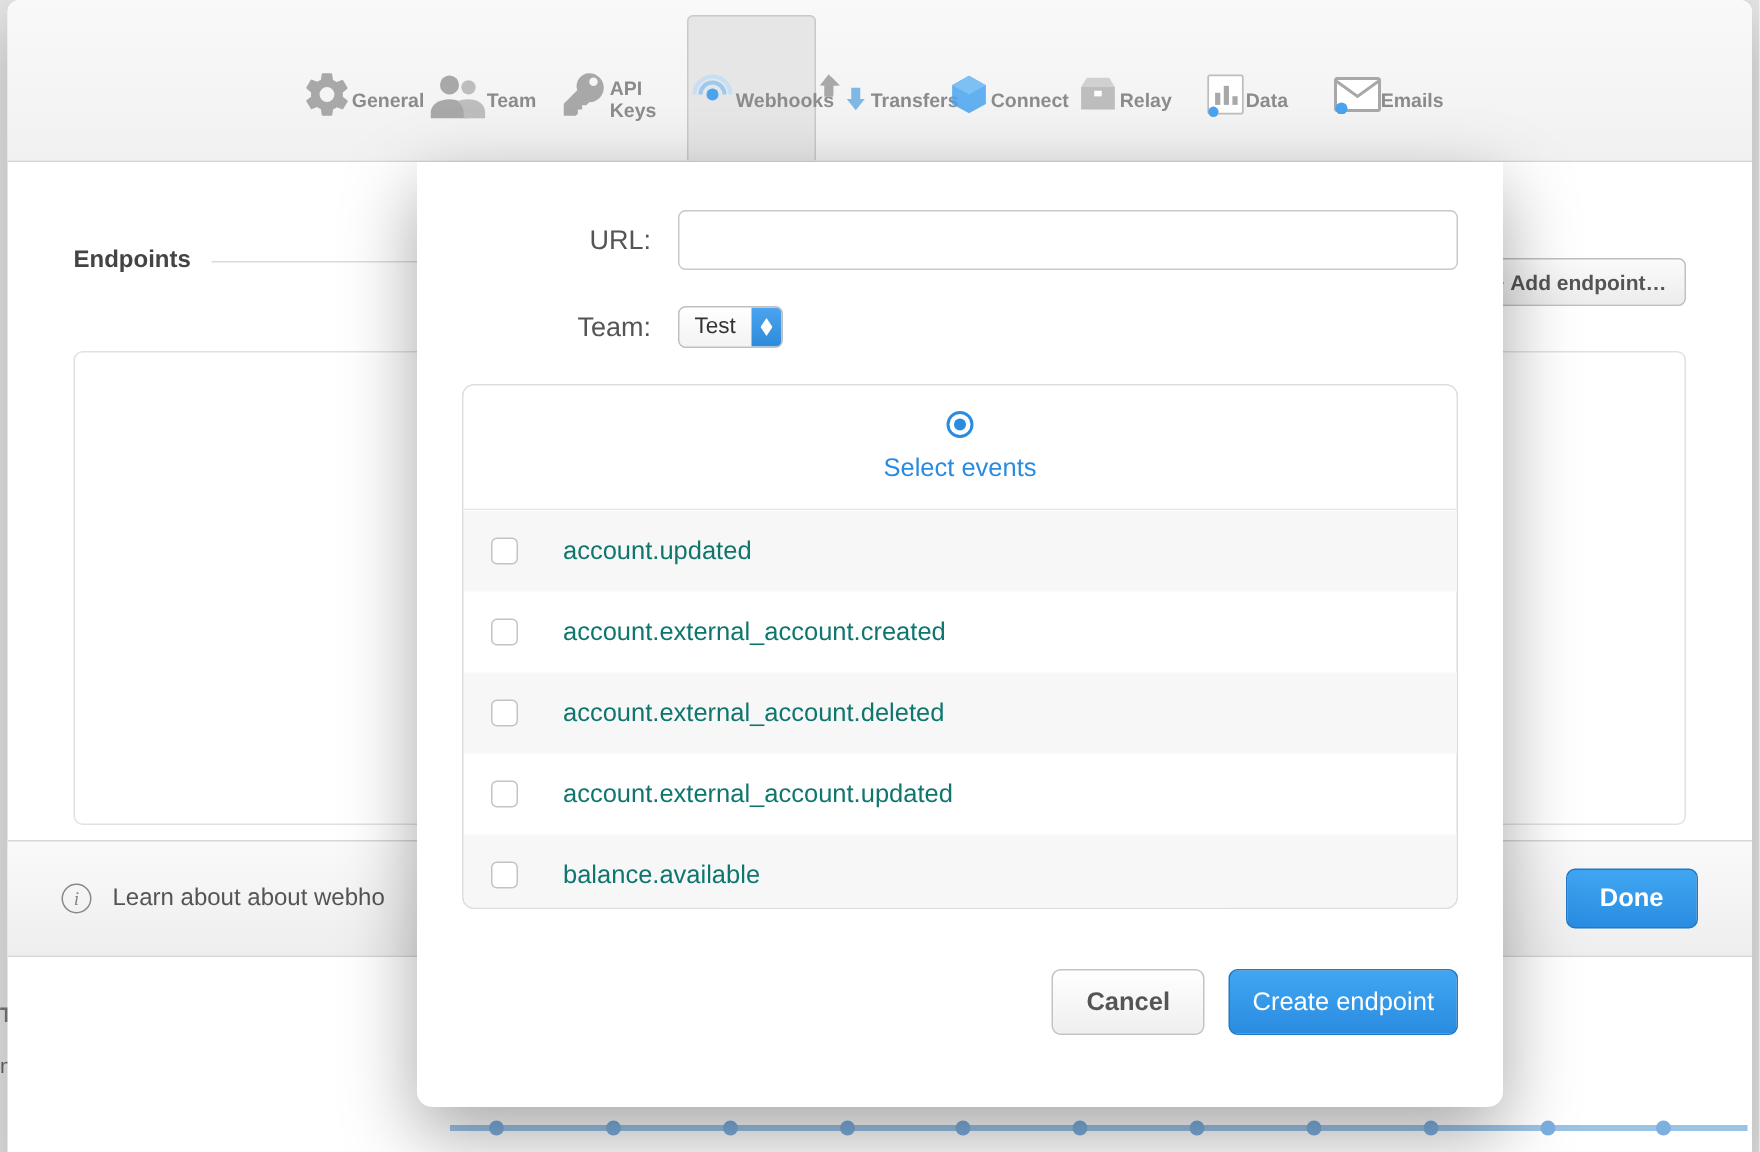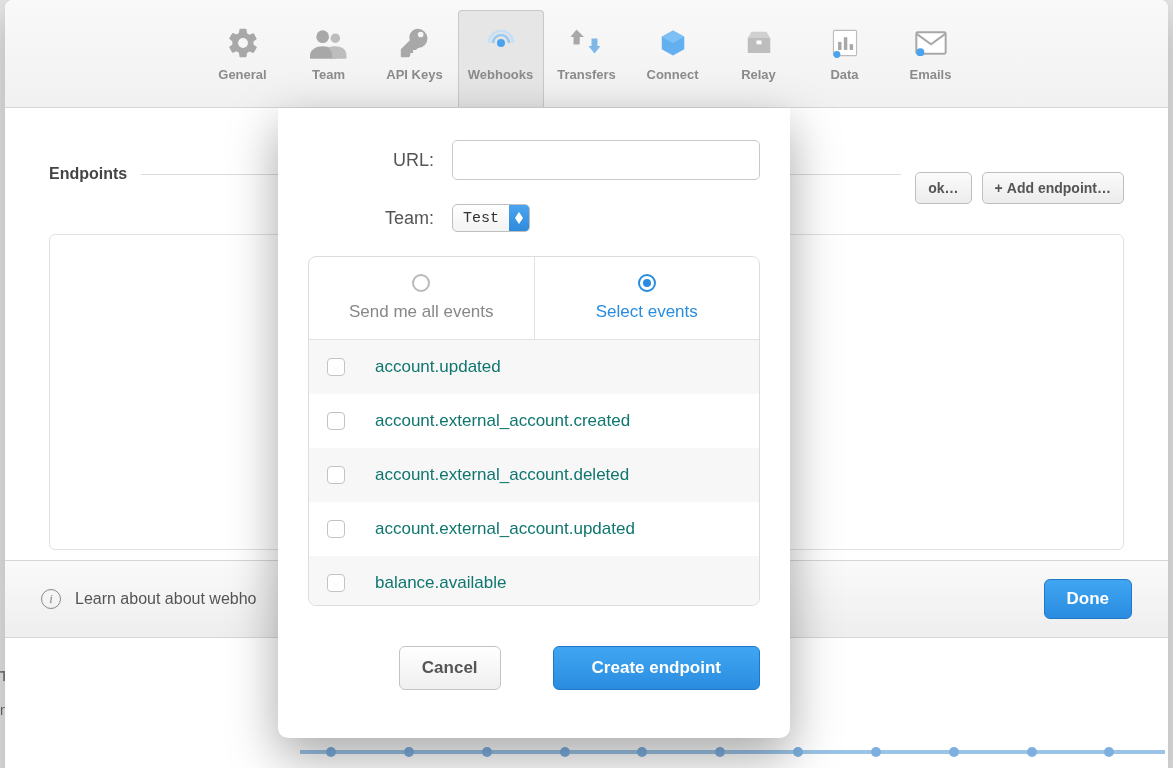--- a/index.html
+++ b/index.html
@@ -31,21 +31,21 @@
       background: linear-gradient(#f9f9f9, #f1f1f1);
       border-bottom: 1px solid #d6d6d6;
       display: flex;
       justify-content: center;
       align-items: stretch;
       padding-top: 10px;
     }
     .tab {
       width: 86px;
       display: flex;
-      flex-direction: column;
+      flex-direction: row;
       align-items: center;
       justify-content: flex-start;
       padding-top: 14px;
       color: #8b8b8b;
       font-size: 13px;
       cursor: pointer;
       border: 1px solid transparent;
       border-bottom: none;
     }
     .tab.active {
@@ -150,38 +150,37 @@
       height: 4px; background: #9bc3e6;
     }
     .timeline::after{content:"";}
     .timeline .dot{ position:absolute; width:10px; height:10px; border-radius:50%; background:#7db0e0; top:-3px;}
 
     
     .modal {
       position: absolute;
       left: 278px;
       top: 108px;
-      width: 512px;
+      width: 724px;
       min-height: 630px;
       background: #fff;
       border-radius: 0 0 10px 10px;
       box-shadow: 0 18px 50px rgba(0,0,0,0.35);
       padding: 32px 30px 22px;
     }
     .mrow { display: flex; align-items: center; margin-bottom: 24px; }
     .mlabel { width: 144px; text-align: right; padding-right: 18px; color: #555; font-size: 18px; }
     .minput {
       flex: 1; height: 40px; border: 1px solid #c9c9c9; border-radius: 5px;
       padding: 0 10px; font-size: 15px; background: #fff;
     }
     .select {
-      position: relative; display: inline-flex; align-items: center;
+      position: relative; display: inline-flex; align-items: flex-start;
       border: 1px solid #bfbfbf; border-radius: 5px; overflow: hidden;
       background: linear-gradient(#fff,#f3f3f3);
-      font-family: Liberation Mono, monospace;
     }
     .select .val { padding: 4px 10px; font-size: 15px; color: #333; }
     .select .arrows {
       width: 20px; height: 26px; background: linear-gradient(#4ba4f0,#2e8adb);
       display: flex; flex-direction: column; align-items: center; justify-content: center;
     }
     .select .arrows svg { display:block; }
 
     
     .events-box {
@@ -220,24 +219,23 @@
 
     .modal-actions {
       margin-top: 40px; display: flex; justify-content: flex-end; gap: 16px;
     }
     .btn-cancel {
       padding: 11px 22px; font-size: 17px; color: #555; font-weight: 600;
       background: linear-gradient(#fff,#efefef); border: 1px solid #c3c3c3; border-radius: 6px;
       cursor: pointer;
     }
     .btn-create {
-      padding: 11px 38px; font-size: 17px; color: #fff; font-weight: 700;
+      padding: 11px 15px; font-size: 17px; color: #fff; font-weight: 400;
       background: linear-gradient(#40a6f2,#2a8ce0); border: 1px solid #2178c6; border-radius: 6px;
       cursor: pointer;
-      margin-left: 36px;
     }
   </style>
 </head>
 <body>
 
 <div class="back-left">
   <div>h</div>
     <div>t</div>
     <div class="tw">T</div>
 </div>
@@ -387,24 +385,20 @@
           </svg>
         <svg width="8" height="6" viewBox="0 0 8 6">
             <polygon points="0,0 8,0 4,6" fill="#fff"></polygon>
           </svg>
       </div>
     </div>
   </div>
 
   <div class="events-box">
     <div class="events-tabs">
-      <div class="etab">
-        <span class="radio"></span>
-        <span>Send me all events</span>
-      </div>
       <div class="etab active">
         <span class="radio sel"></span>
         <span>Select events</span>
       </div>
     </div>
     <div class="event-list">
       <div class="event-row">
         <span class="chk"></span>
         <span>account.updated</span>
       </div>

